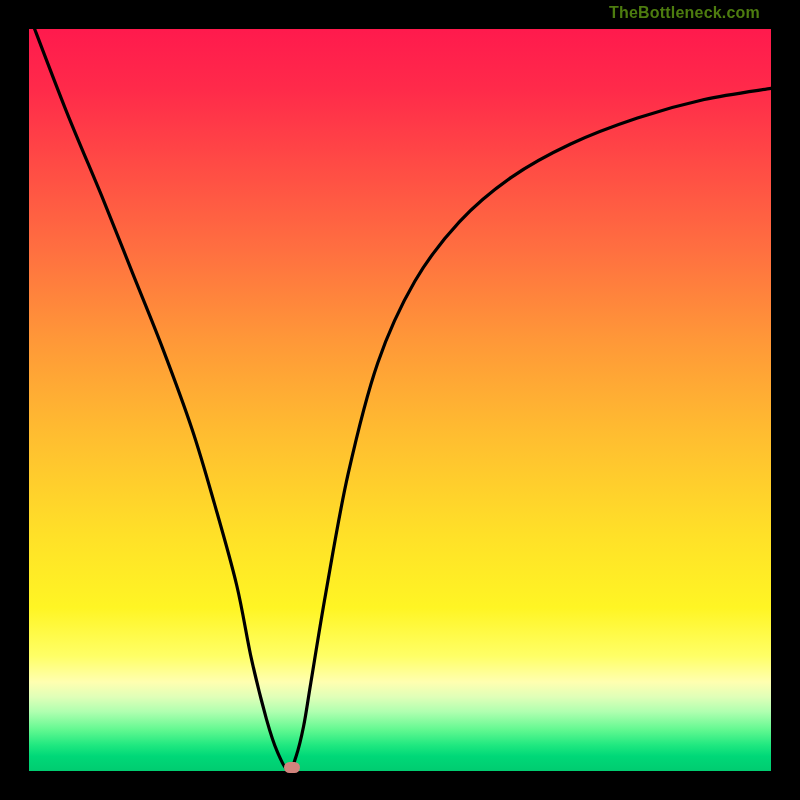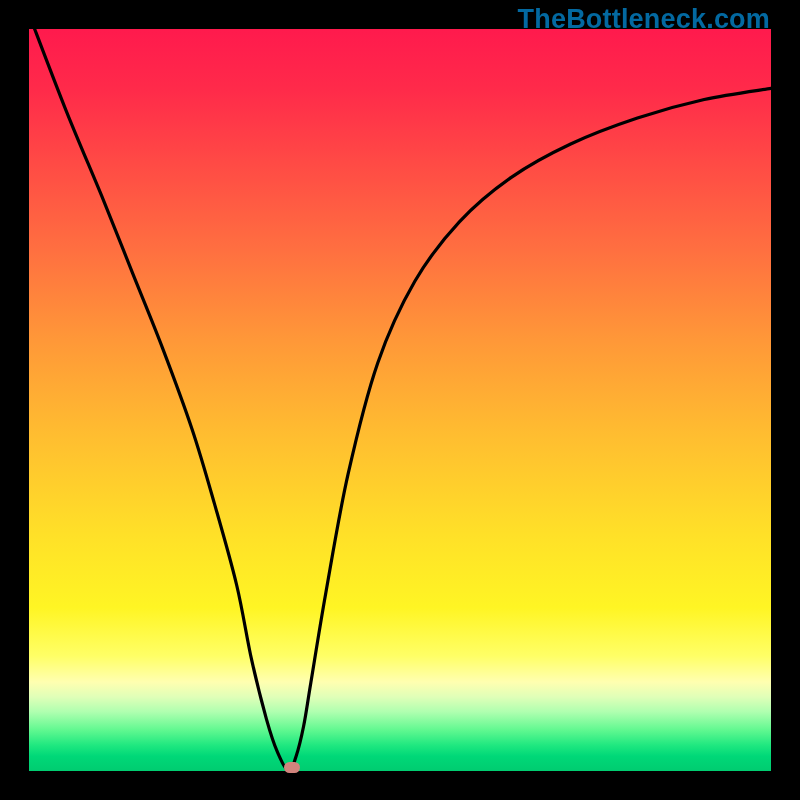--- a/index.html
+++ b/index.html
@@ -39,25 +39,25 @@
       #b0ffb0 92%,
       #60f890 94.5%,
       #20e880 96.5%,
       #00d878 98%,
       #00cc70 100%
     );
   }
   .watermark {
     position: absolute;
     top: 4px;
-    right: 30px;
+    right: 40px;
     font-family: Arial, Helvetica, sans-serif;
-    font-size: 27px;
+    font-size: 16px;
     font-weight: 600;
-    color: #0369a1;
+    color: #4d7c0f;
     letter-spacing: 0.2px;
   }
   svg.curve {
     position: absolute;
     top: 29px;
     left: 29px;
     width: 742px;
     height: 742px;
   }
   .marker {

